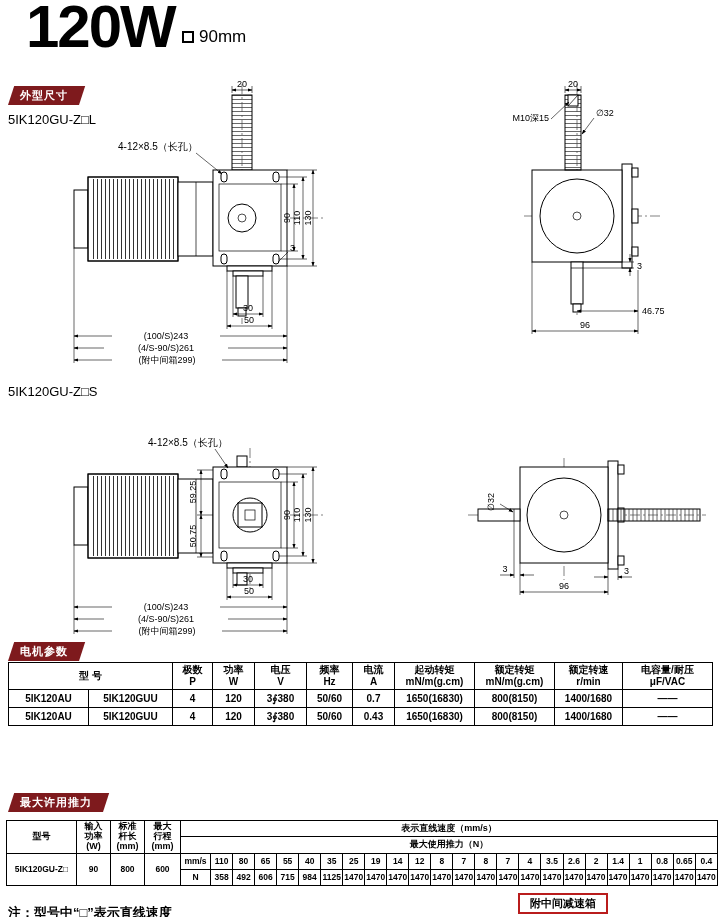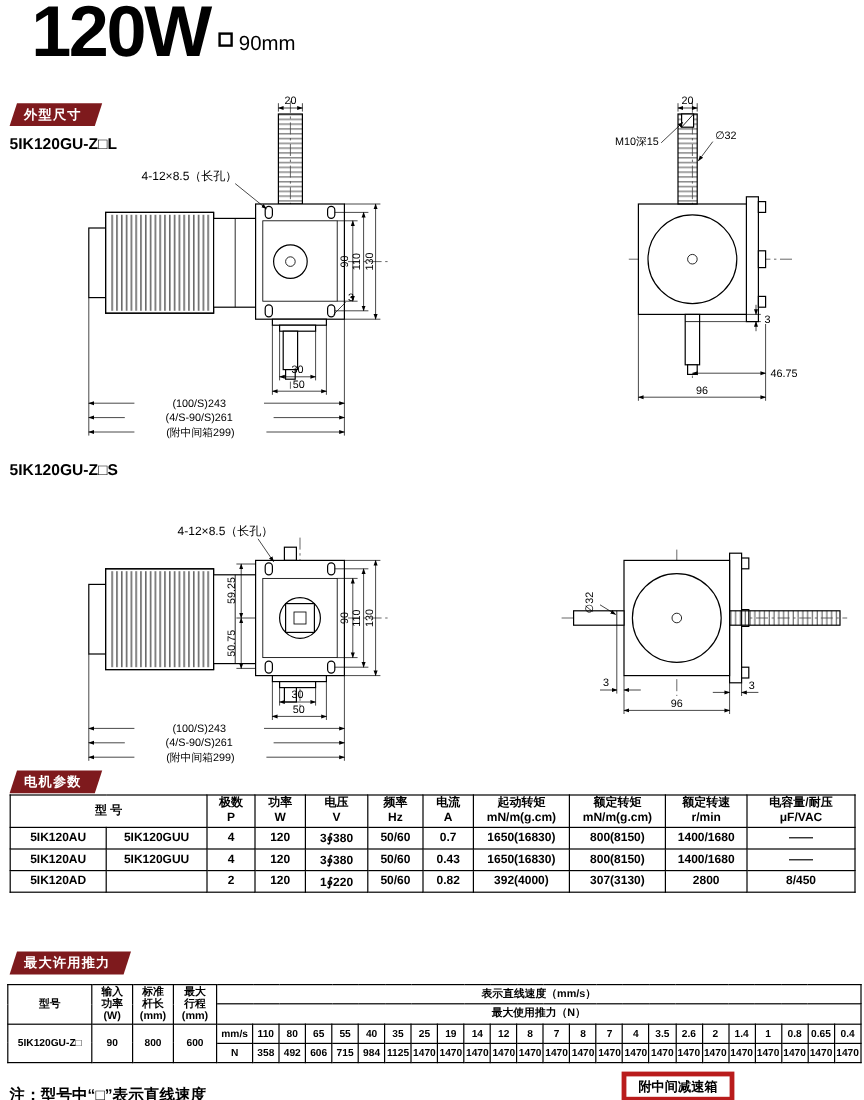--- a/index.html
+++ b/index.html
@@ -1,38 +1,38 @@
 <!DOCTYPE html>
 <html><head>
 <meta charset="utf-8">
 <style>
 *{margin:0;padding:0;box-sizing:border-box}
 html,body{width:720px;height:917px;background:#fff;font-family:"Liberation Sans",sans-serif;position:relative;overflow:hidden;color:#000}
 .big-title{position:absolute;left:26px;top:-8px;font-size:60px;font-weight:bold;letter-spacing:-2px}
-.frame{position:absolute;left:182px;top:27px;display:flex;align-items:flex-start;gap:5px}
+.frame{position:absolute;left:182px;top:27px;display:flex;align-items:center;gap:5px}
 .sq{width:12px;height:12px;border:2px solid #000;display:inline-block}
 .frame-size{font-size:17px}
 .badge{position:absolute;left:8px;background:#7e1a1d;color:#fff;font-size:11px;font-weight:bold;padding:2px 14px 2px 9px;transform:skewX(-18deg);transform-origin:left bottom}
 .badge>span{display:inline-block;transform:skewX(18deg);letter-spacing:1px}
-.model-label{position:absolute;left:8px;font-size:13px;font-weight:bold}
+.model-label{position:absolute;left:8px;font-size:13px;font-weight:normal}
 .drw{position:absolute;left:0}
 svg text{font-family:"Liberation Sans",sans-serif;font-size:9px;fill:#000;stroke:none}
 svg .t10{font-size:10px}
 .mid{text-anchor:middle}
 .end{text-anchor:end}
 table{position:absolute;border-collapse:collapse;background:#fff}
 th,td{border:1px solid #000;text-align:center;vertical-align:middle;padding:0 1px}
 .motor{left:8px;top:662px;width:704px;table-layout:fixed;font-weight:bold}
 .motor th{font-size:10px;line-height:1.2;padding:1px 0}
 .motor td{font-size:10px;height:18px;white-space:nowrap}
 .thrust{left:6px;top:820px;width:712px;table-layout:fixed;font-weight:bold}
 .thrust th{font-size:9px;line-height:1.1;padding:1px 0}
 .thrust td{font-size:8.5px;height:16px;padding:0;white-space:nowrap}
 .note{position:absolute;left:8px;top:904px;font-size:13px;font-weight:bold}
-.gearbox-box{position:absolute;left:518px;top:893px;border:4px solid #b91c1c;padding:1px 10px;font-size:11px;font-weight:bold}
+.gearbox-box{position:absolute;left:518px;top:893px;border:2px solid #b91c1c;padding:1px 10px;font-size:11px;font-weight:bold}
 </style>
 </head>
 <body>
 
 <div class="big-title">120W</div>
 <div class="frame">
   <span class="sq"></span>
   <span class="frame-size">90mm</span>
 </div>
 
@@ -364,33 +364,20 @@
         <td>5IK120GUU</td>
         <td>4</td>
         <td>120</td>
         <td>3∮380</td>
         <td>50/60</td>
         <td>0.43</td>
         <td>1650(16830)</td>
         <td>800(8150)</td>
         <td>1400/1680</td>
         <td>——</td>
-      </tr>
-      <tr>
-        <td>5IK120AD</td>
-        <td></td>
-        <td>2</td>
-        <td>120</td>
-        <td>1∮220</td>
-        <td>50/60</td>
-        <td>0.82</td>
-        <td>392(4000)</td>
-        <td>307(3130)</td>
-        <td>2800</td>
-        <td>8/450</td>
       </tr>
     </tbody>
 </table>
 
 <div class="badge" style="top:793px"><span>最大许用推力</span></div>
 
 <table class="thrust">
 <colgroup>
       <col style="width:70px">
       <col style="width:34px">

